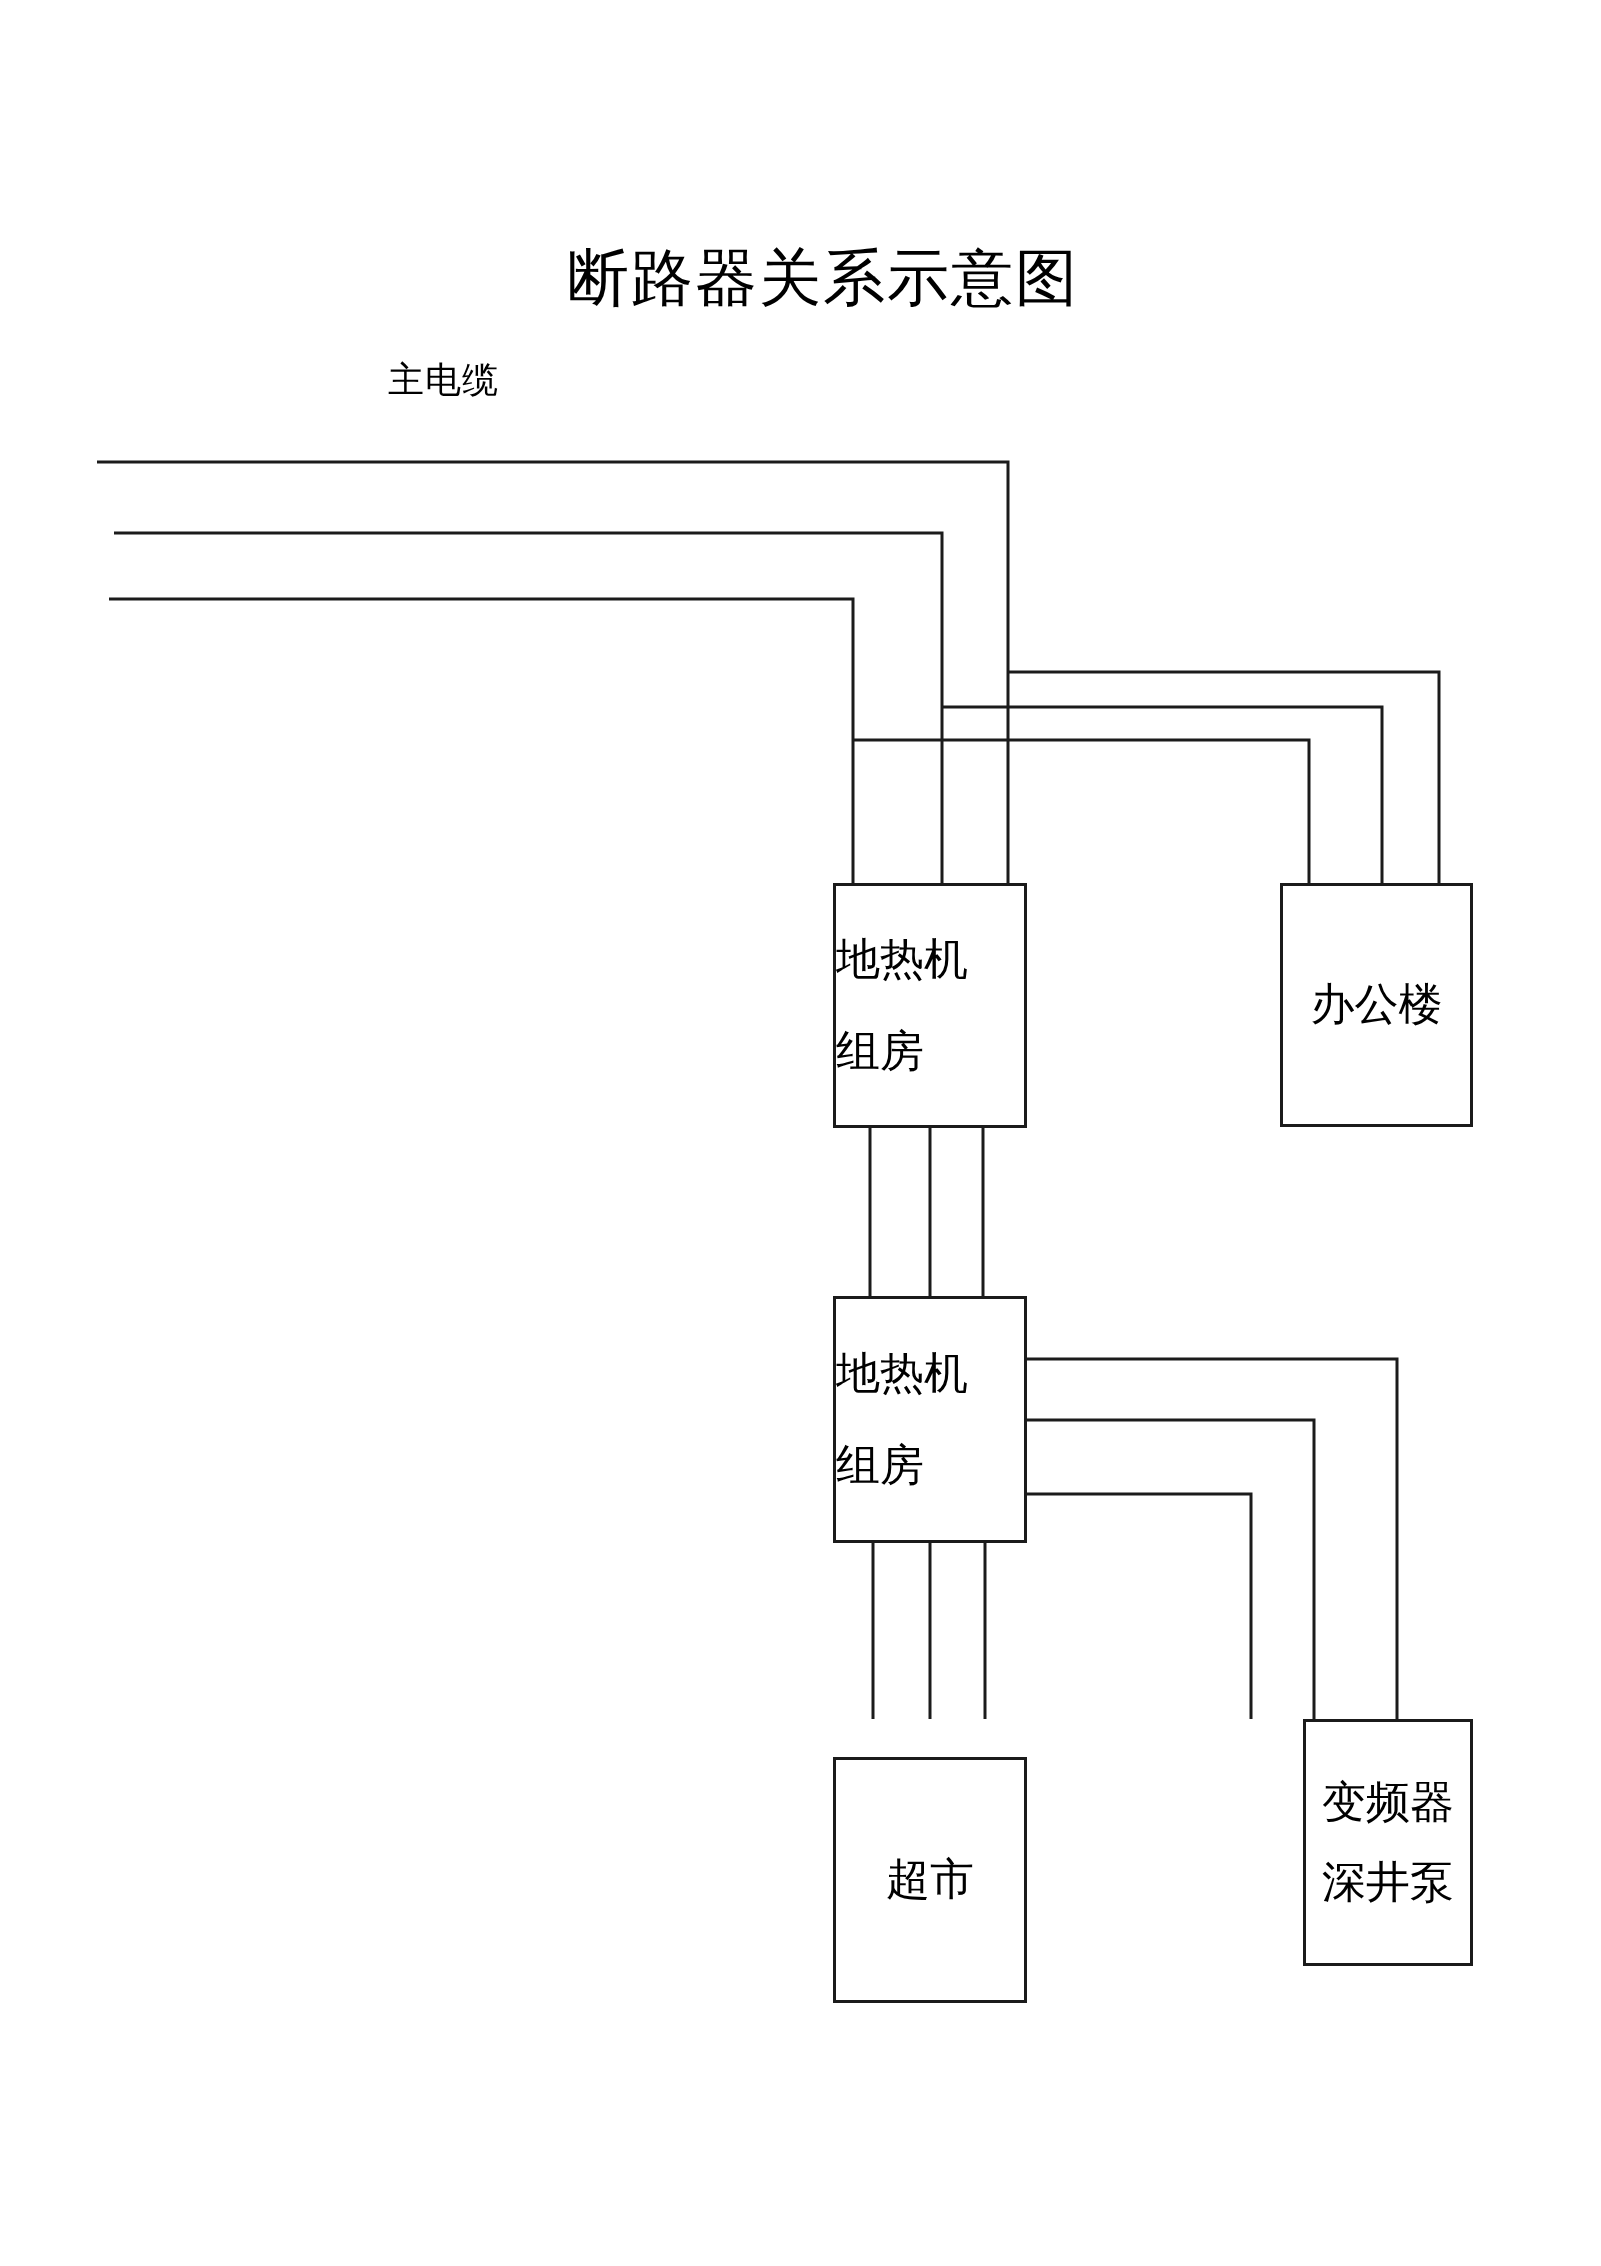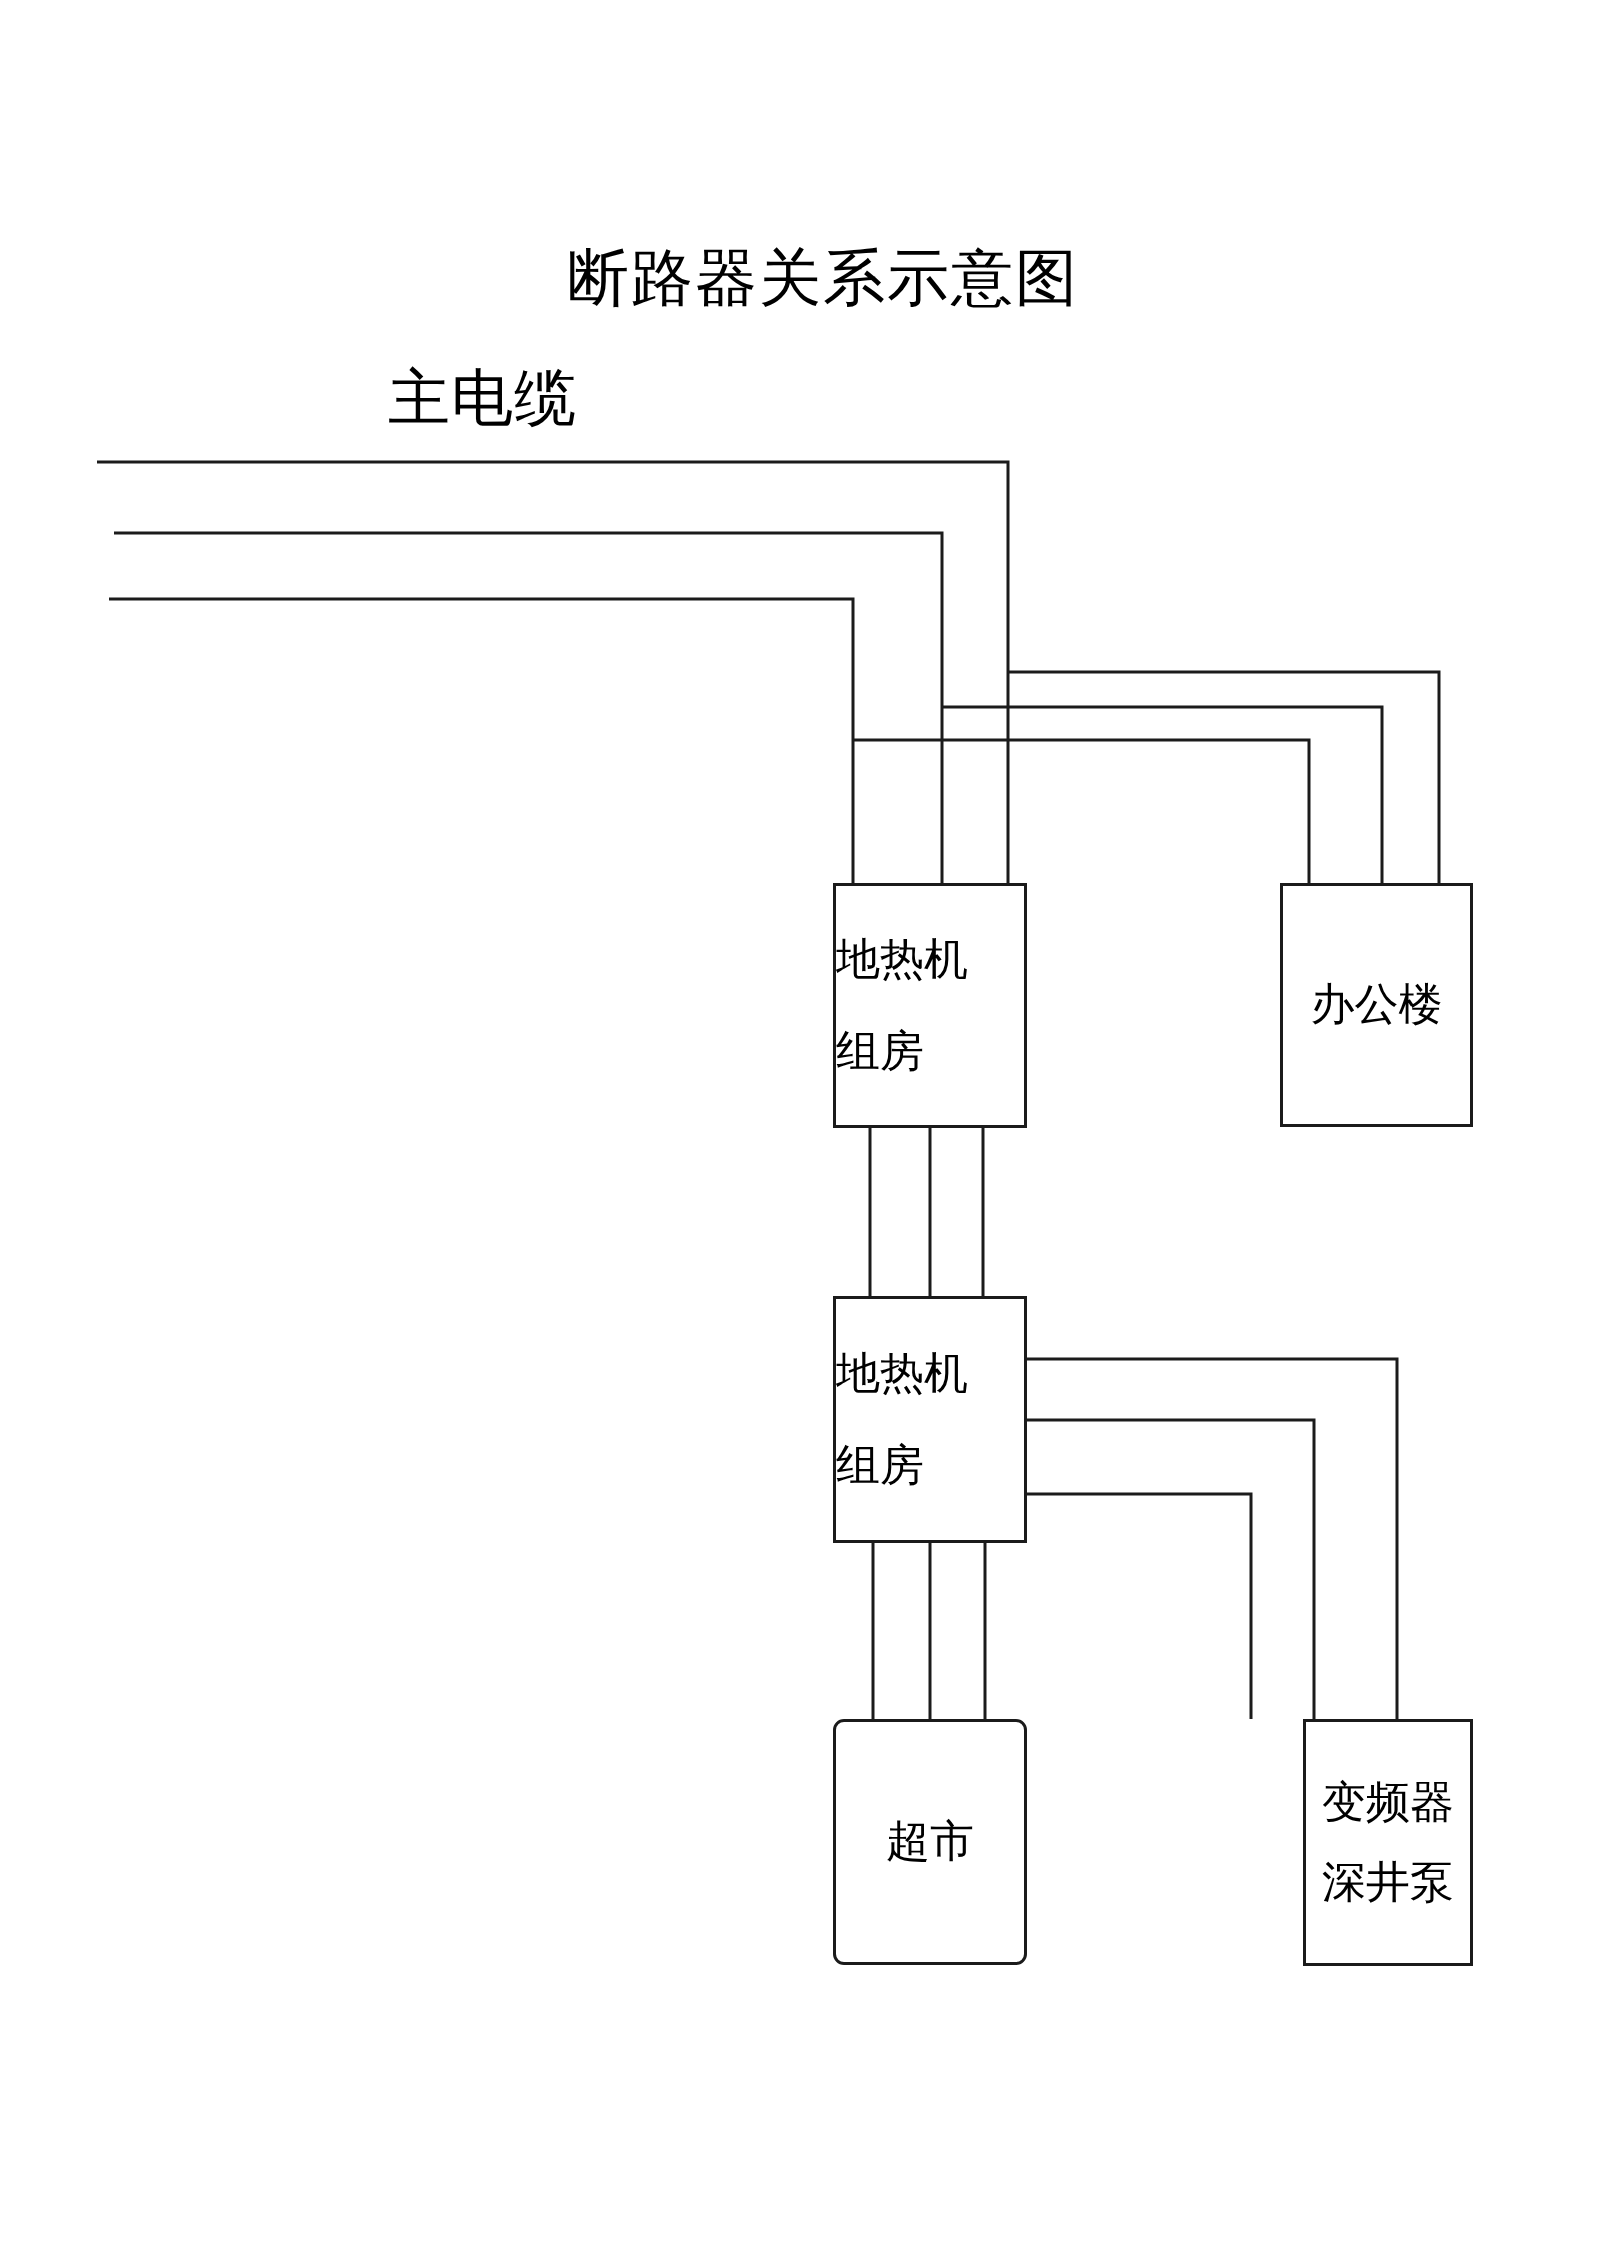--- a/index.html
+++ b/index.html
@@ -23,21 +23,21 @@
     width: 1646px;            
     text-align: center;
     font-size: 62px;
     letter-spacing: 2px;
     white-space: nowrap;
   }
   .main-cable-label {
     position: absolute;
     left: 388px;
     top: 356px;
-    font-size: 62px;
+    font-size: 36px;
     letter-spacing: 1px;
     white-space: nowrap;
   }
   .wires {
     position: absolute;
     left: 0;
     top: 0;
   }
   .node {
     position: absolute;
@@ -52,21 +52,21 @@
   }
   .node .node-line { white-space: nowrap; }
   .node.two-line { gap: 48px; }
   .node.left-text { align-items: flex-start; }
   .node.center-text { align-items: center; }
   .node.pump { gap: 36px; }
 
   .node-geo1 { left: 833px;  top: 883px;  width: 194px; height: 245px; }
   .node-office { left: 1280px; top: 883px;  width: 193px; height: 244px; }
   .node-geo2 { left: 833px;  top: 1296px; width: 194px; height: 247px; }
-  .node-super { left: 833px;  top: 1719px; width: 194px; height: 246px; border-radius: 11px; }
+  .node-super { left: 833px;  top: 1757px; width: 194px; height: 246px; }
   .node-pump { left: 1291px; top: 1719px; width: 170px; height: 247px; margin-left: 12px; }
 </style>
 </head>
 <body>
 
 <div class="page">
 
   <div class="diagram-title">断路器关系示意图</div>
 
   <div class="main-cable-label">主电缆</div>

